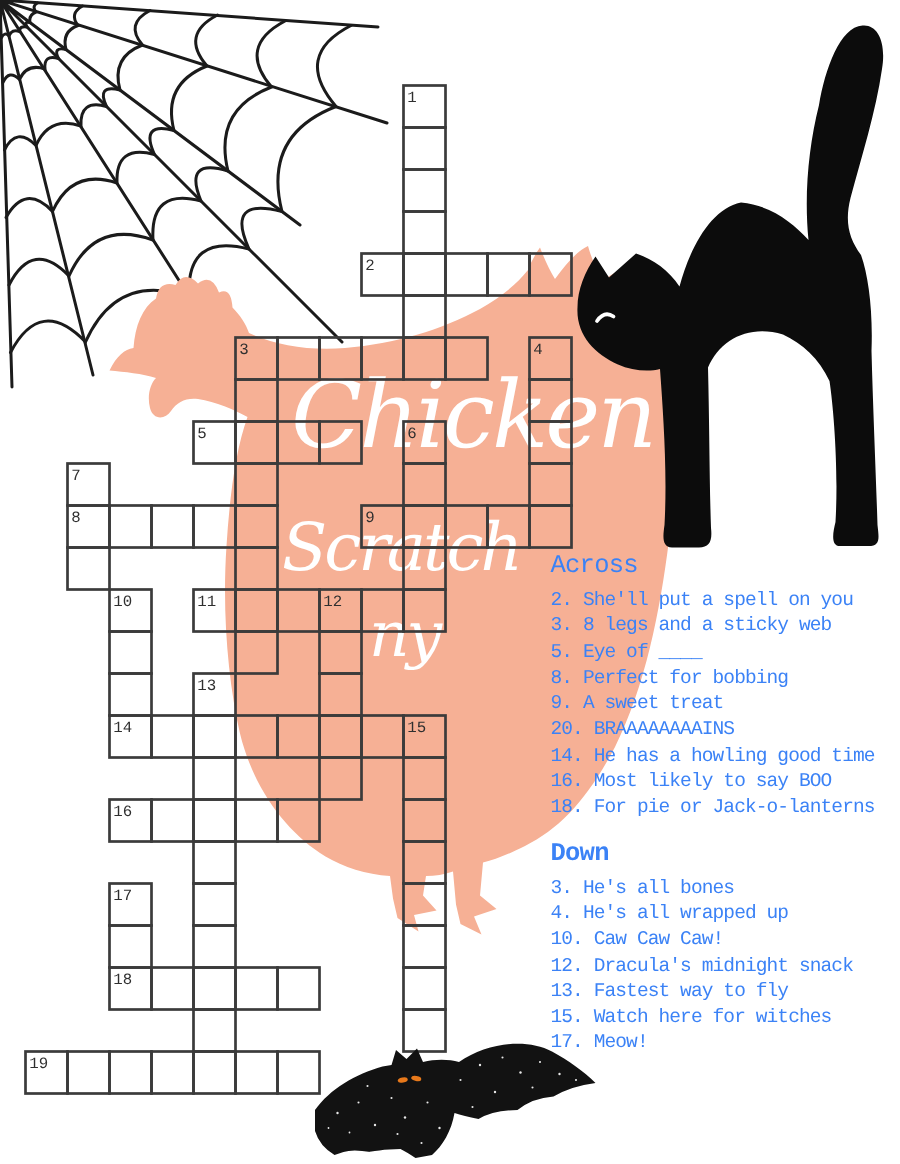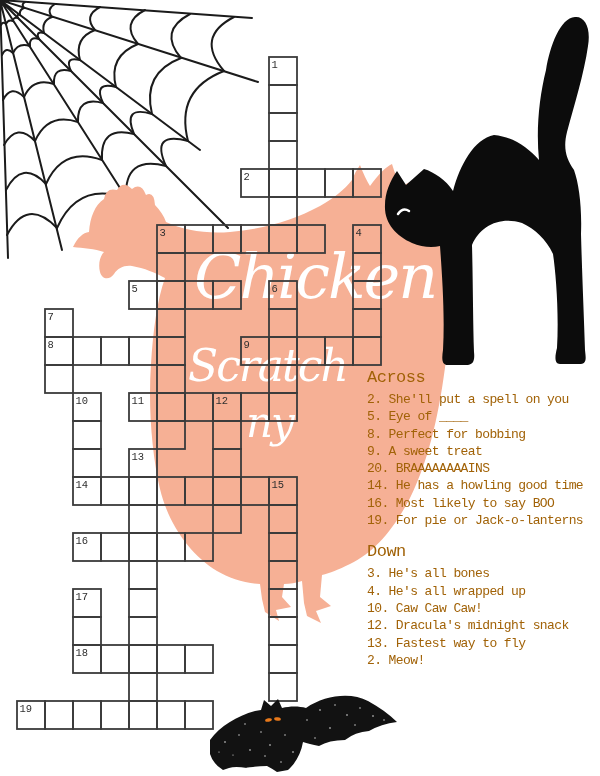--- a/index.html
+++ b/index.html
@@ -13,27 +13,27 @@
     position:absolute; color:#ffffff;
     font-family:"DejaVu Serif", serif; font-style:italic;
     line-height:1; letter-spacing:-2px; z-index:3; white-space:nowrap;
   }
   #wm1 { left:194px; top:246px; font-size:62px; }
   #wm2 { left:188px; top:344px; font-size:44px; }
   #wm3 { left:246px; top:402px; font-size:42px; }
   #grid-svg { position:absolute; left:0; top:0; z-index:5; }
   #clues {
     position:absolute; left:367px; top:368px; width:233px; z-index:6;
-    color:#a16207;
+    color:#3b82f6;
   }
   .clue-head {
     font-size:17px; font-weight:normal; margin:0 0 4px 0;
     letter-spacing:-0.5px; font-family:"Liberation Mono", monospace;
   }
-  #down-head { margin-top:13px; }
+  #down-head { margin-top:13px;font-weight:bold; }
   .clue-list { list-style:none; margin:0; padding:0; }
   .clue-list li {
     font-size:13px; line-height:17.3px; letter-spacing:-0.6px;
     white-space:nowrap;
   }
   .cell-num {
     font-family:"Liberation Mono", monospace;
   }
   #web-svg { left:0; top:0; z-index:1; }
   #chicken-svg { left:68px; top:160px; z-index:2; }
@@ -223,36 +223,38 @@
       <text x="75.5" y="544" font-size="10.5" fill="#2f2f2f" class="cell-num">16</text>
       <text x="75.5" y="600" font-size="10.5" fill="#2f2f2f" class="cell-num">17</text>
       <text x="75.5" y="656" font-size="10.5" fill="#2f2f2f" class="cell-num">18</text>
       <text x="19.5" y="712" font-size="10.5" fill="#2f2f2f" class="cell-num">19</text>
     </svg>
 
   <section id="clues">
     <h2 class="clue-head">Across</h2>
     <ul id="across-list" class="clue-list">
         <li>2. She'll put a spell on you</li>
+        <li>3. 8 legs and a sticky web</li>
         <li>5. Eye of ____</li>
         <li>8. Perfect for bobbing</li>
         <li>9. A sweet treat</li>
         <li>20. BRAAAAAAAAINS</li>
         <li>14. He has a howling good time</li>
         <li>16. Most likely to say BOO</li>
-        <li>19. For pie or Jack-o-lanterns</li>
+        <li>18. For pie or Jack-o-lanterns</li>
       </ul>
     <h2 id="down-head" class="clue-head">Down</h2>
     <ul id="down-list" class="clue-list">
         <li>3. He's all bones</li>
         <li>4. He's all wrapped up</li>
         <li>10. Caw Caw Caw!</li>
         <li>12. Dracula's midnight snack</li>
         <li>13. Fastest way to fly</li>
-        <li>2. Meow!</li>
+        <li>15. Watch here for witches</li>
+        <li>17. Meow!</li>
       </ul>
   </section>
 
   <svg id="bat-svg" class="deco" width="210" height="96" viewBox="0 0 210 96">
     <path d="
       M15,60 C25,46 42,36 60,31 L66,30
       L69,20 L76,26 L83,19 L87,28
       C95,26 104,26 111,28
       C130,15 156,12 173,21
       C184,27 194,34 202,42

